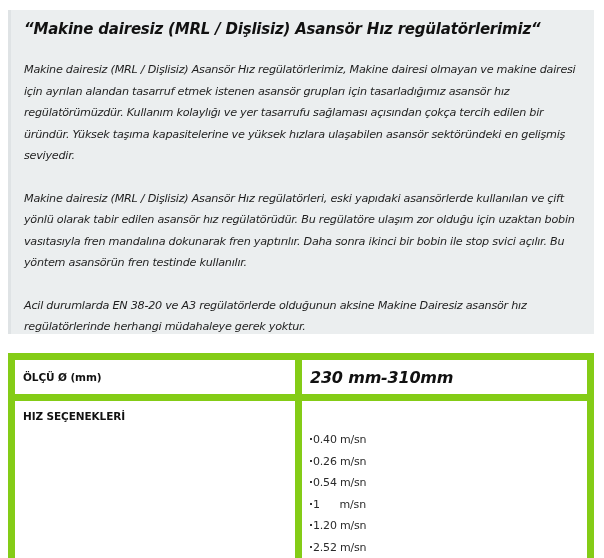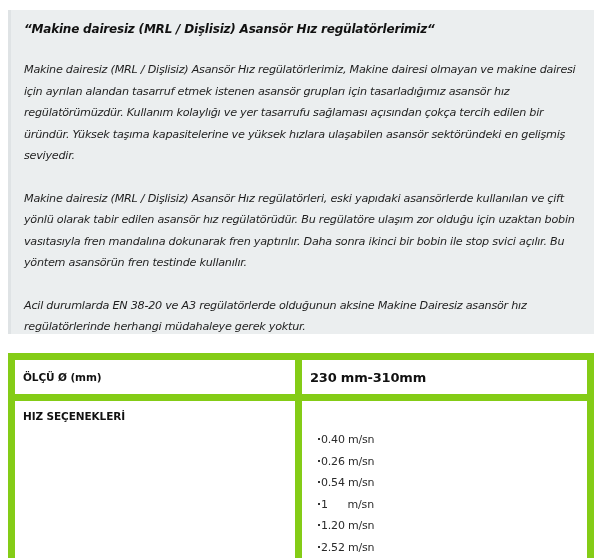--- a/index.html
+++ b/index.html
@@ -23,21 +23,21 @@
       top: 10px;
       width: 586px;
       height: 324px;
       box-sizing: border-box;
       background: #ebeeef;
       border-left: 3px solid #dfe3e5;
       padding: 11px 14px 0 13px;
     }
     .quote-title {
       margin: 0;
-      font-size: 12px;
+      font-size: 15px;
       font-weight: bold;
       font-style: italic;
       line-height: 16px;
       letter-spacing: -0.2px;
       color: #111;
     }
     .quote-para {
       margin: 0;
       text-align: left;
       font-style: italic;
@@ -68,38 +68,38 @@
     .row-size td { height: 34px; vertical-align: middle; }
     .row-speed td { height: 163px; }
     .label {
       font-weight: bold;
       font-size: 10.5px;
       color: #111;
       letter-spacing: -0.1px;
     }
     .value-bold {
       font-weight: bold;
-      font-size: 13px;
+      font-size: 16px;
       color: #111;
       letter-spacing: -0.2px;
+      font-style: italic;
     }
     .speed-label-wrap { padding-top: 9px !important; }
     .speed-list {
       list-style: none;
       margin: 0;
       padding: 0;
       padding-top: 28px;
     }
     .speed-item {
       font-size: 11px;
       line-height: 21.6px;
       color: #2a2a2a;
       letter-spacing: -0.2px;
       white-space: pre;
-      margin-left: 8px;
     }
     .bullet {
       display: inline-block;
       width: 2px;
       height: 2px;
       background: #333;
       margin-right: 1px;
       vertical-align: middle;
       position: relative;
       top: -1px;

